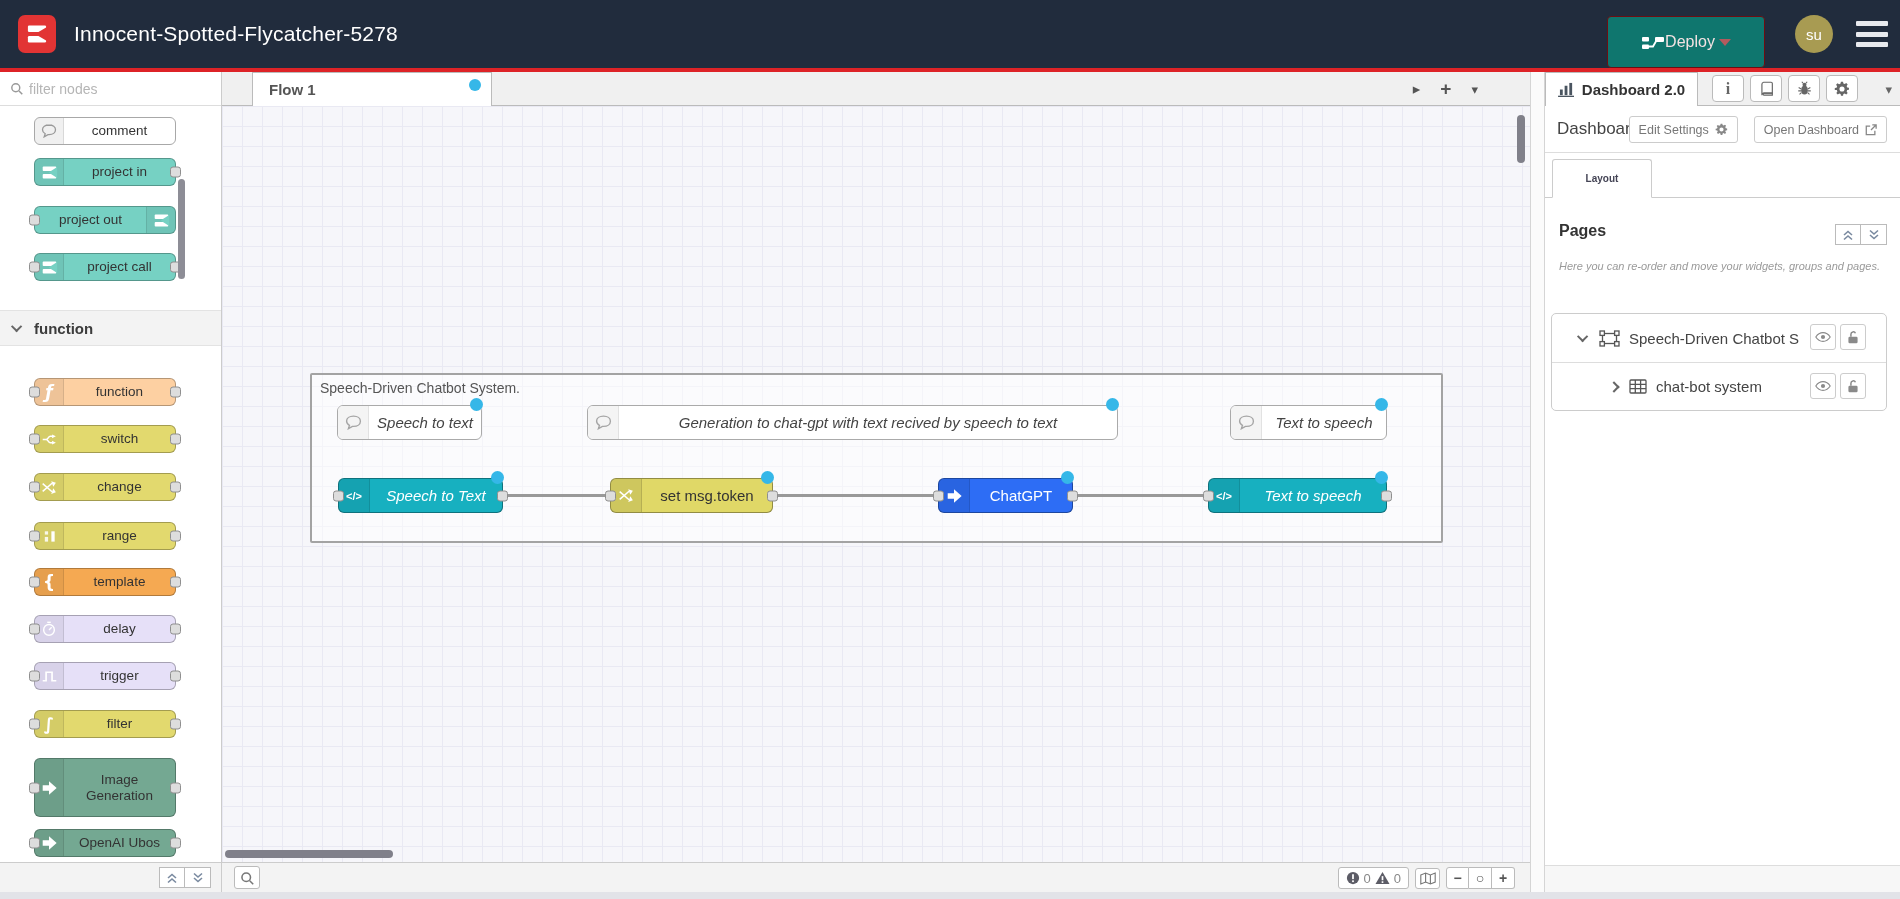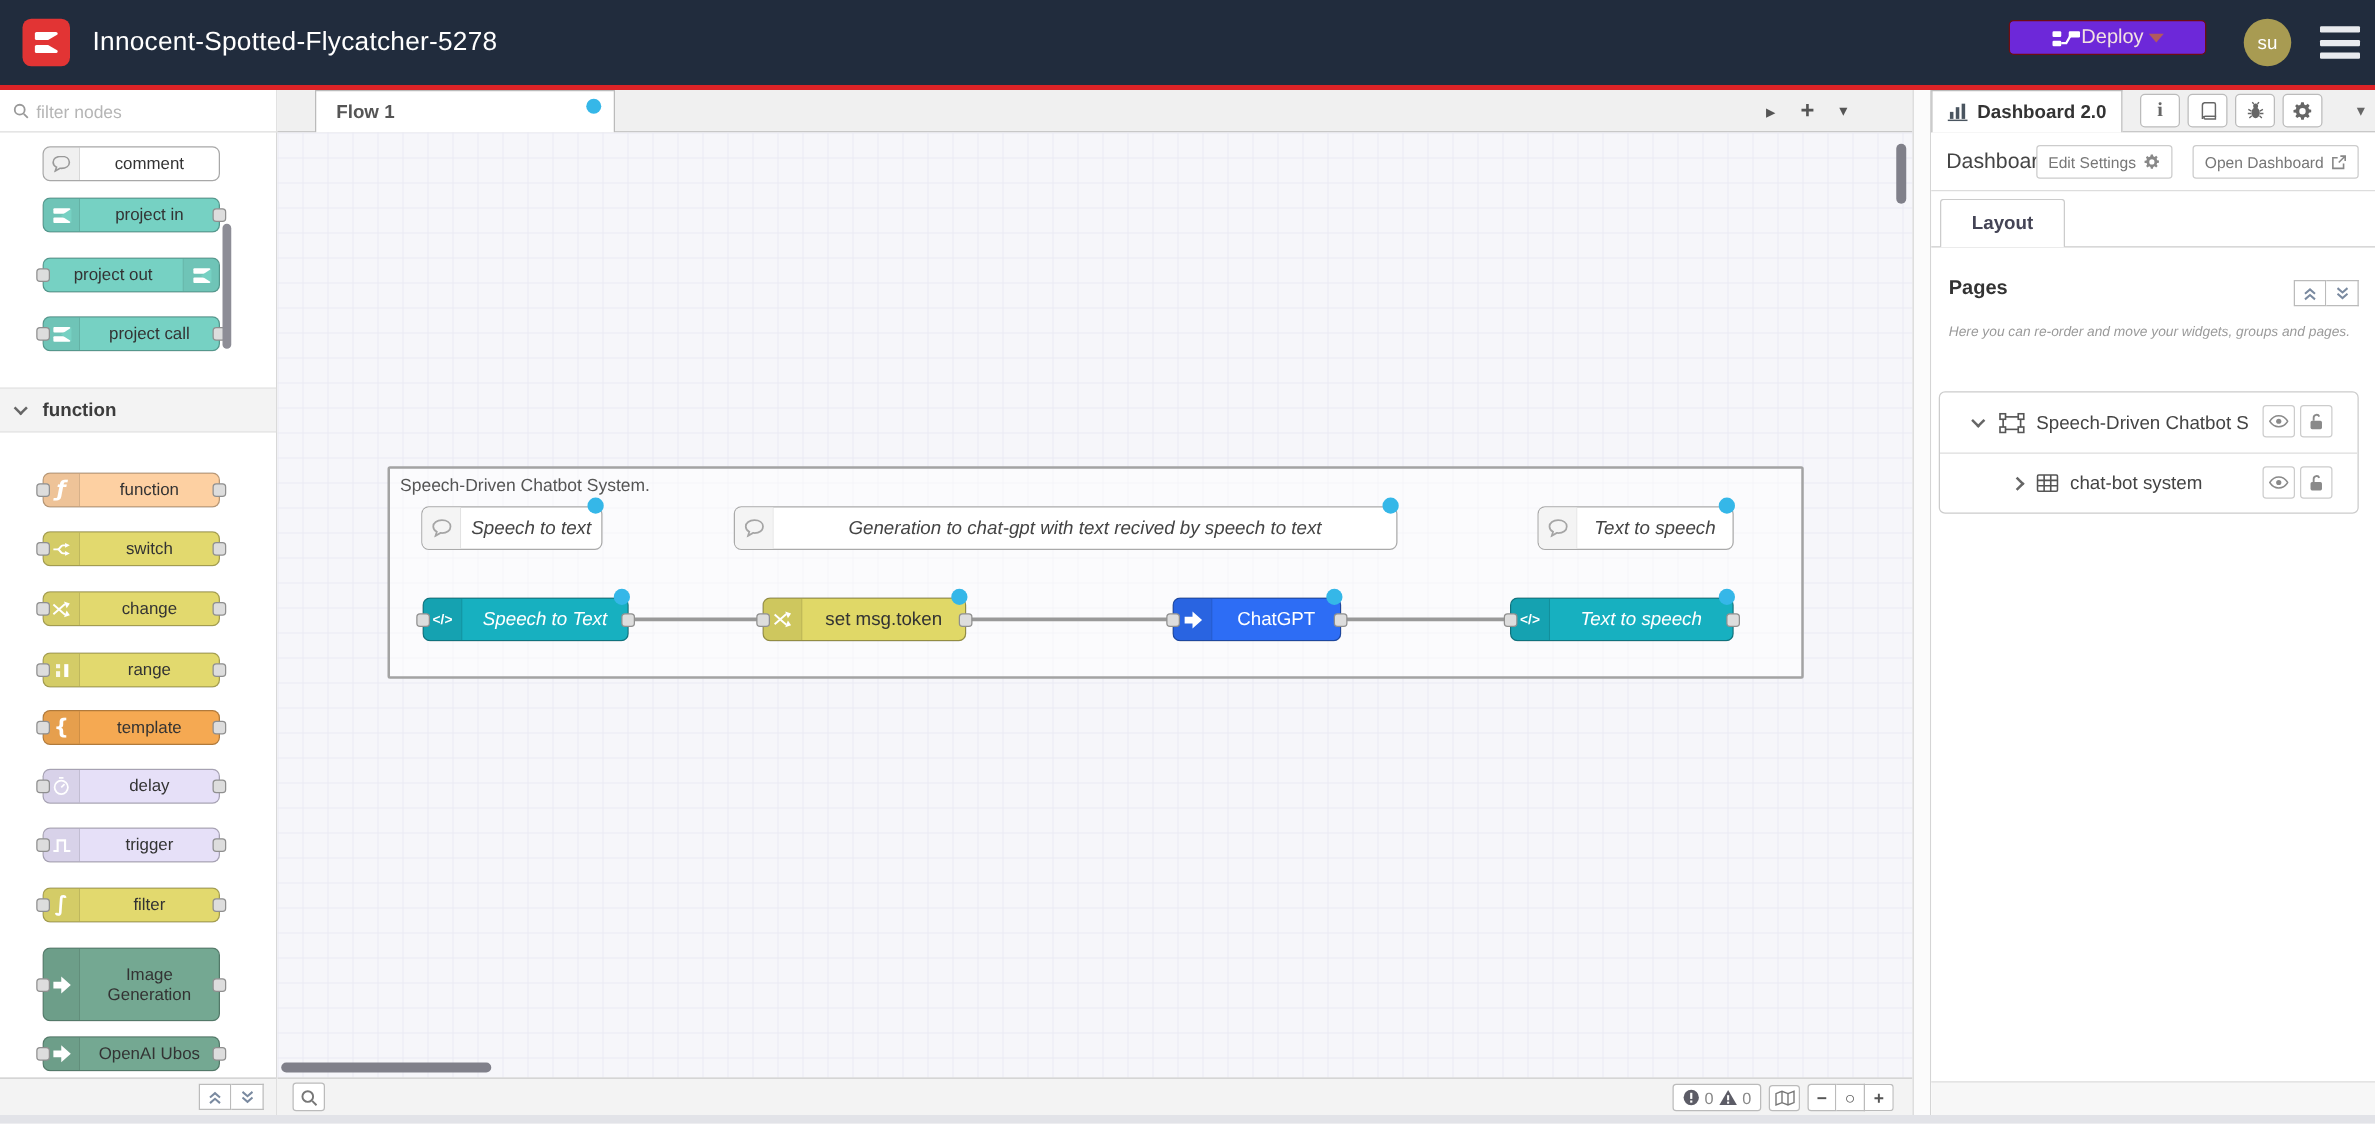--- a/index.html
+++ b/index.html
@@ -4,21 +4,21 @@
 <style>
   * { margin:0; padding:0; box-sizing:border-box; }
   html,body { background:#e7e8ec; font-family:"Liberation Sans", sans-serif; }
   .app { position:relative; width:1900px; height:899px; background:#fff; overflow:hidden; }
 
   
   .hdr { position:absolute; left:0; top:0; right:0; height:68px; background:#212c3d; display:flex; align-items:center; }
   .hdr-red { position:absolute; left:0; top:68px; right:0; height:4px; background:#dd2327; }
   .logo { position:absolute; left:18px; top:15px; width:38px; height:38px; background:#e23434; border-radius:7px; display:flex; align-items:center; justify-content:center; color:#e23434; }
   .hdr-title { position:absolute; left:74px; top:22px; color:#fff; font-size:21px; letter-spacing:.2px; }
-  .deploy { position:absolute; left:1607px; top:16px; width:158px; height:28px; background:#6d28d9; border:1px solid #6e0d12; border-radius:4px; display:flex; align-items:center; justify-content:center; gap:0; cursor:pointer; }
+  .deploy { position:absolute; left:1607px; top:16px; width:158px; height:52px; background:#0f766e; border:1px solid #6e0d12; border-radius:4px; display:flex; align-items:center; justify-content:center; gap:0; cursor:pointer; }
   .deploy-label { color:#f3e2e2; font-size:16px; }
   .deploy-caret { width:0; height:0; border-left:6px solid transparent; border-right:6px solid transparent; border-top:7px solid #b25a5e; margin-left:4px; }
   .avatar { position:absolute; left:1795px; top:15px; width:38px; height:38px; border-radius:50%; background:#a89b52; color:#fff; font-size:15px; font-weight:normal; display:flex; align-items:center; justify-content:center; }
   .burger { position:absolute; left:1856px; top:21px; width:32px; height:26px; display:flex; flex-direction:column; justify-content:space-between; cursor:pointer; }
   .burger span { display:block; height:5px; background:#e8eaee; border-radius:1px; }
 
   
   .palette { position:absolute; left:0; top:72px; width:222px; bottom:7px; background:#fff; border-right:1px solid #ccc; }
   .canvas { position:absolute; left:222px; top:72px; width:1308px; bottom:7px; background:#fff; }
   .splitter { position:absolute; left:1530px; top:72px; width:15px; bottom:7px; background:#fbfbfb; border-left:1px solid #d5d5d5; border-right:1px solid #d5d5d5; }
@@ -82,21 +82,21 @@
   .sb-tabbar { position:absolute; left:0; top:0; right:0; height:34px; background:#f0f0f0; border-bottom:1px solid #bbb; }
   .sb-tab { position:absolute; left:0; top:0; width:153px; height:34px; background:#fff; border:1px solid #bbb; border-bottom:none; display:flex; align-items:center; justify-content:center; gap:7px; font-size:15px; font-weight:bold; color:#333; cursor:pointer; }
   .sb-ibtns { position:absolute; left:167px; top:3px; display:flex; gap:6px; }
   .ibtn { width:32px; height:27px; background:#fff; border:1px solid #bbb; border-radius:4px; display:flex; align-items:center; justify-content:center; cursor:pointer; color:#666; }
   .sb-caret { position:absolute; right:8px; top:10px; color:#666; font-size:13px; }
   .sb-row { position:absolute; left:0; top:34px; right:0; height:47px; border-bottom:1px solid #ddd; background:#fff; }
   .sb-row-title { position:absolute; left:12px; top:13px; font-size:17px; color:#444; }
   .sb-row-btns { position:absolute; right:13px; top:10px; display:flex; gap:16px; }
   .mini-btn { height:27px; border:1px solid #ccc; border-radius:3px; background:#fff; color:#777; font-size:12.5px; display:flex; align-items:center; gap:6px; padding:0 9px; cursor:pointer; }
   .sb-layout-row { position:absolute; left:0; top:81px; right:0; height:45px; border-bottom:1px solid #ccc; }
-  .layout-tab { position:absolute; left:7px; top:6px; width:100px; height:39px; background:#fff; border:1px solid #ccc; border-bottom:1px solid #fff; border-radius:3px 3px 0 0; display:flex; align-items:center; justify-content:center; font-weight:bold; font-size:15px; color:#445; cursor:pointer; z-index:2; margin-bottom:-1px; }
+  .layout-tab { position:absolute; left:7px; top:6px; width:100px; height:39px; background:#fff; border:1px solid #ccc; border-bottom:1px solid #fff; border-radius:3px 3px 0 0; display:flex; align-items:center; justify-content:center; font-weight:bold; font-size:10px; color:#445; cursor:pointer; z-index:2; margin-bottom:-1px; }
   .pages-head { position:absolute; left:14px; top:150px; font-size:16px; font-weight:bold; color:#333; }
   .pages-btns { position:absolute; right:13px; top:152px; display:flex; }
   .pages-help { position:absolute; left:14px; top:186px; width:334px; font-style:italic; font-size:11px; color:#9a9a9a; line-height:1.55; }
   .tree { position:absolute; left:6px; top:241px; width:336px; border:1px solid #ccc; border-radius:5px; background:#fff; overflow:hidden; }
   .tree-row { position:relative; height:48px; display:flex; align-items:center; font-size:15px; color:#444; cursor:pointer; }
   .tree-row + .tree-row { border-top:1px solid #ddd; }
   .tree-label { white-space:nowrap; overflow:hidden; max-width:175px; margin-left:9px; }
   .tree-btns { position:absolute; right:20px; top:10px; display:flex; gap:4px; background:#fff; }
   .tree-btn { width:26px; height:26px; border:1px solid #ccc; border-radius:3px; background:#fff; display:flex; align-items:center; justify-content:center; cursor:pointer; }
   .sb-foot { position:absolute; left:0; right:0; bottom:0; height:27px; background:#f7f7f7; border-top:1px solid #ddd; }

